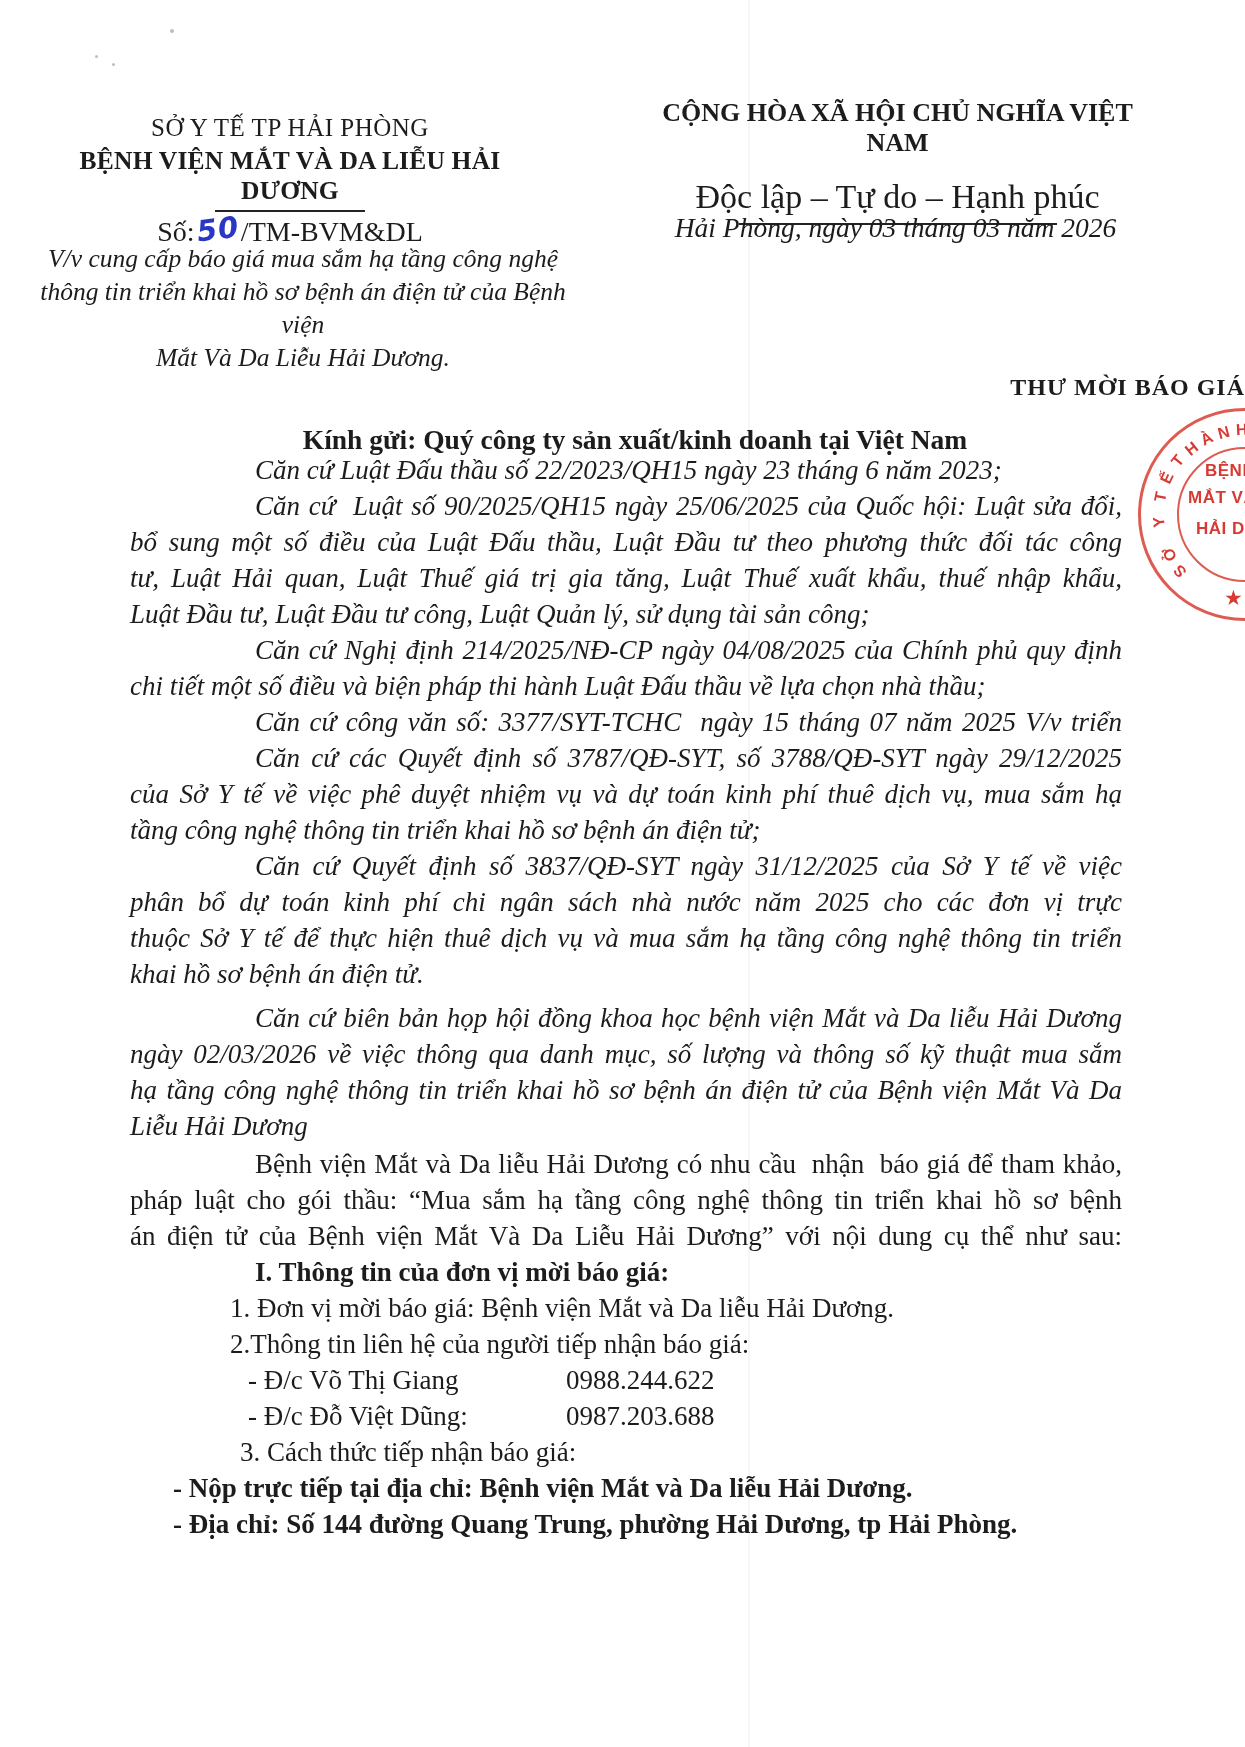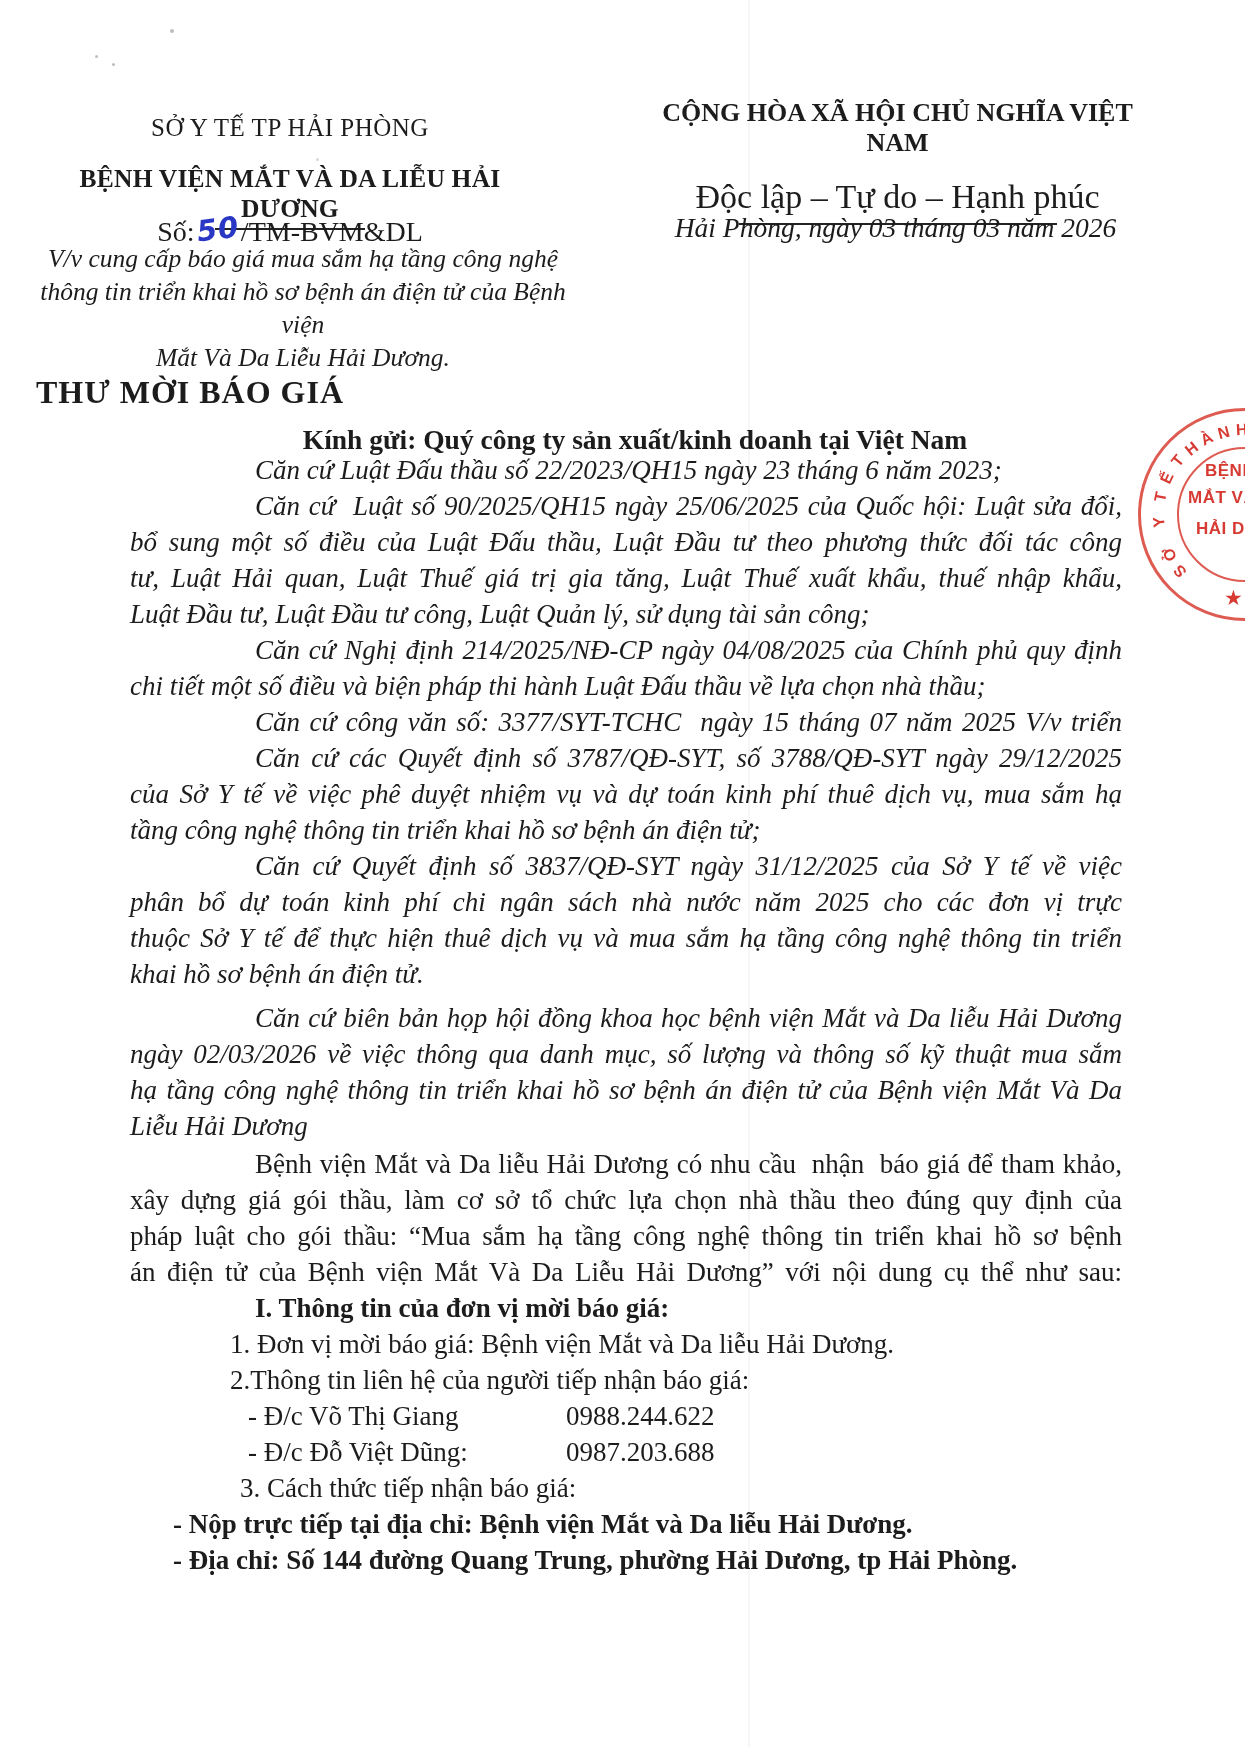--- a/index.html
+++ b/index.html
@@ -4,36 +4,36 @@
 <style>
   html,body{margin:0;padding:0;}
   body{
     width:1245px;height:1747px;background:#ffffff;position:relative;overflow:hidden;
     font-family:"Liberation Serif", "DejaVu Serif", serif;color:#1c1c1c;
   }
   .abs{position:absolute;}
   
   #hdr-left{left:40px;top:114px;width:500px;text-align:center;}
   .hl1{font-size:25px;letter-spacing:.5px;}
-  .hl2{font-size:25.5px;font-weight:bold;margin-top:22px;letter-spacing:.2px;}
+  .hl2{font-size:25.5px;font-weight:bold;margin-top:4px;letter-spacing:.2px;}
   .hl-rule{width:150px;height:2px;background:#232323;margin:4px auto 0;}
   #hdr-right{left:645px;top:98px;width:505px;text-align:center;}
   .hr1{font-size:26px;font-weight:bold;}
   .hr2{font-size:34px;font-weight:normal;margin-top:20px;}
   .hr-rule{width:318px;height:2px;background:#232323;margin:7px auto 0;}
   #so-line{left:40px;top:214px;width:500px;text-align:center;font-size:28px;}
   .hand{
     color:#2a36c4;font-family:"DejaVu Sans", sans-serif;font-style:italic;font-weight:600;
     font-size:29px;display:inline-block;transform:rotate(-7deg) translateY(-2px);letter-spacing:1px;
     margin:0 2px;
   }
   #vv{left:20px;top:242px;width:566px;text-align:center;font-style:italic;font-size:25.5px;line-height:33px;}
   #date-line{left:643px;top:212px;width:505px;text-align:center;font-style:italic;font-size:27.5px;}
   
-  #title{left:36px;top:374px;width:1209px;text-align:left;font-size:32px;font-weight:bold;letter-spacing:1px;}
+  #title{left:36px;top:374px;width:1209px;text-align:right;font-size:24px;font-weight:bold;letter-spacing:1px;}
   #salutation{left:20px;top:424px;width:1230px;text-align:center;font-size:27.5px;font-weight:bold;}
   
   #body{left:130px;top:452px;width:992px;font-size:27px;line-height:36px;}
   .ln{white-space:pre-wrap;}
   .it{font-style:italic;}
   .jf{text-align:justify;text-align-last:justify;-moz-text-align-last:justify;text-justify:inter-word;}
   .ind{text-indent:125px;}
   .mt4{margin-top:0;}.mt8{margin-top:8px;}.mt14{margin-top:2px;}
   .sec{margin-left:125px;font-weight:bold;}
   .li1{margin-left:100px;}
@@ -106,21 +106,20 @@
   <div class="ln it">tầng công nghệ thông tin triển khai hồ sơ bệnh án điện tử;</div>
   <div class="ln it ind jf mt4">Căn cứ Quyết định số 3837/QĐ-SYT ngày 31/12/2025 của Sở Y tế về việc</div>
   <div class="ln it jf">phân bổ dự toán kinh phí chi ngân sách nhà nước năm 2025 cho các đơn vị trực</div>
   <div class="ln it jf">thuộc Sở Y tế để thực hiện thuê dịch vụ và mua sắm hạ tầng công nghệ thông tin triển</div>
   <div class="ln it">khai hồ sơ bệnh án điện tử.</div>
   <div class="ln it ind jf mt8">Căn cứ biên bản họp hội đồng khoa học bệnh viện Mắt và Da liễu Hải Dương</div>
   <div class="ln it jf">ngày 02/03/2026 về việc thông qua danh mục, số lượng và thông số kỹ thuật mua sắm</div>
   <div class="ln it jf">hạ tầng công nghệ thông tin triển khai hồ sơ bệnh án điện tử của Bệnh viện Mắt Và Da</div>
   <div class="ln it">Liễu Hải Dương</div>
   <div class="ln ind jf mt14">Bệnh viện Mắt và Da liễu Hải Dương có nhu cầu  nhận  báo giá để tham khảo,</div>
-  <div class="ln jf">xây dựng giá gói thầu, làm cơ sở tổ chức lựa chọn nhà thầu theo đúng quy định của</div>
   <div class="ln jf">pháp luật cho gói thầu: “Mua sắm hạ tầng công nghệ thông tin triển khai hồ sơ bệnh</div>
   <div class="ln jf">án điện tử của Bệnh viện Mắt Và Da Liễu Hải Dương” với nội dung cụ thể như sau:</div>
 
   <div class="ln sec">I. Thông tin của đơn vị mời báo giá:</div>
   <div class="ln li1">1. Đơn vị mời báo giá: Bệnh viện Mắt và Da liễu Hải Dương.</div>
   <div class="ln li1">2.Thông tin liên hệ của người tiếp nhận báo giá:</div>
   <div class="ln contact"><span class="clabel">- Đ/c Võ Thị Giang</span><span>0988.244.622</span></div>
   <div class="ln contact"><span class="clabel">- Đ/c Đỗ Việt Dũng:</span><span>0987.203.688</span></div>
   <div class="ln li2">3. Cách thức tiếp nhận báo giá:</div>
   <div class="ln lib">- Nộp trực tiếp tại địa chỉ: Bệnh viện Mắt và Da liễu Hải Dương.</div>

